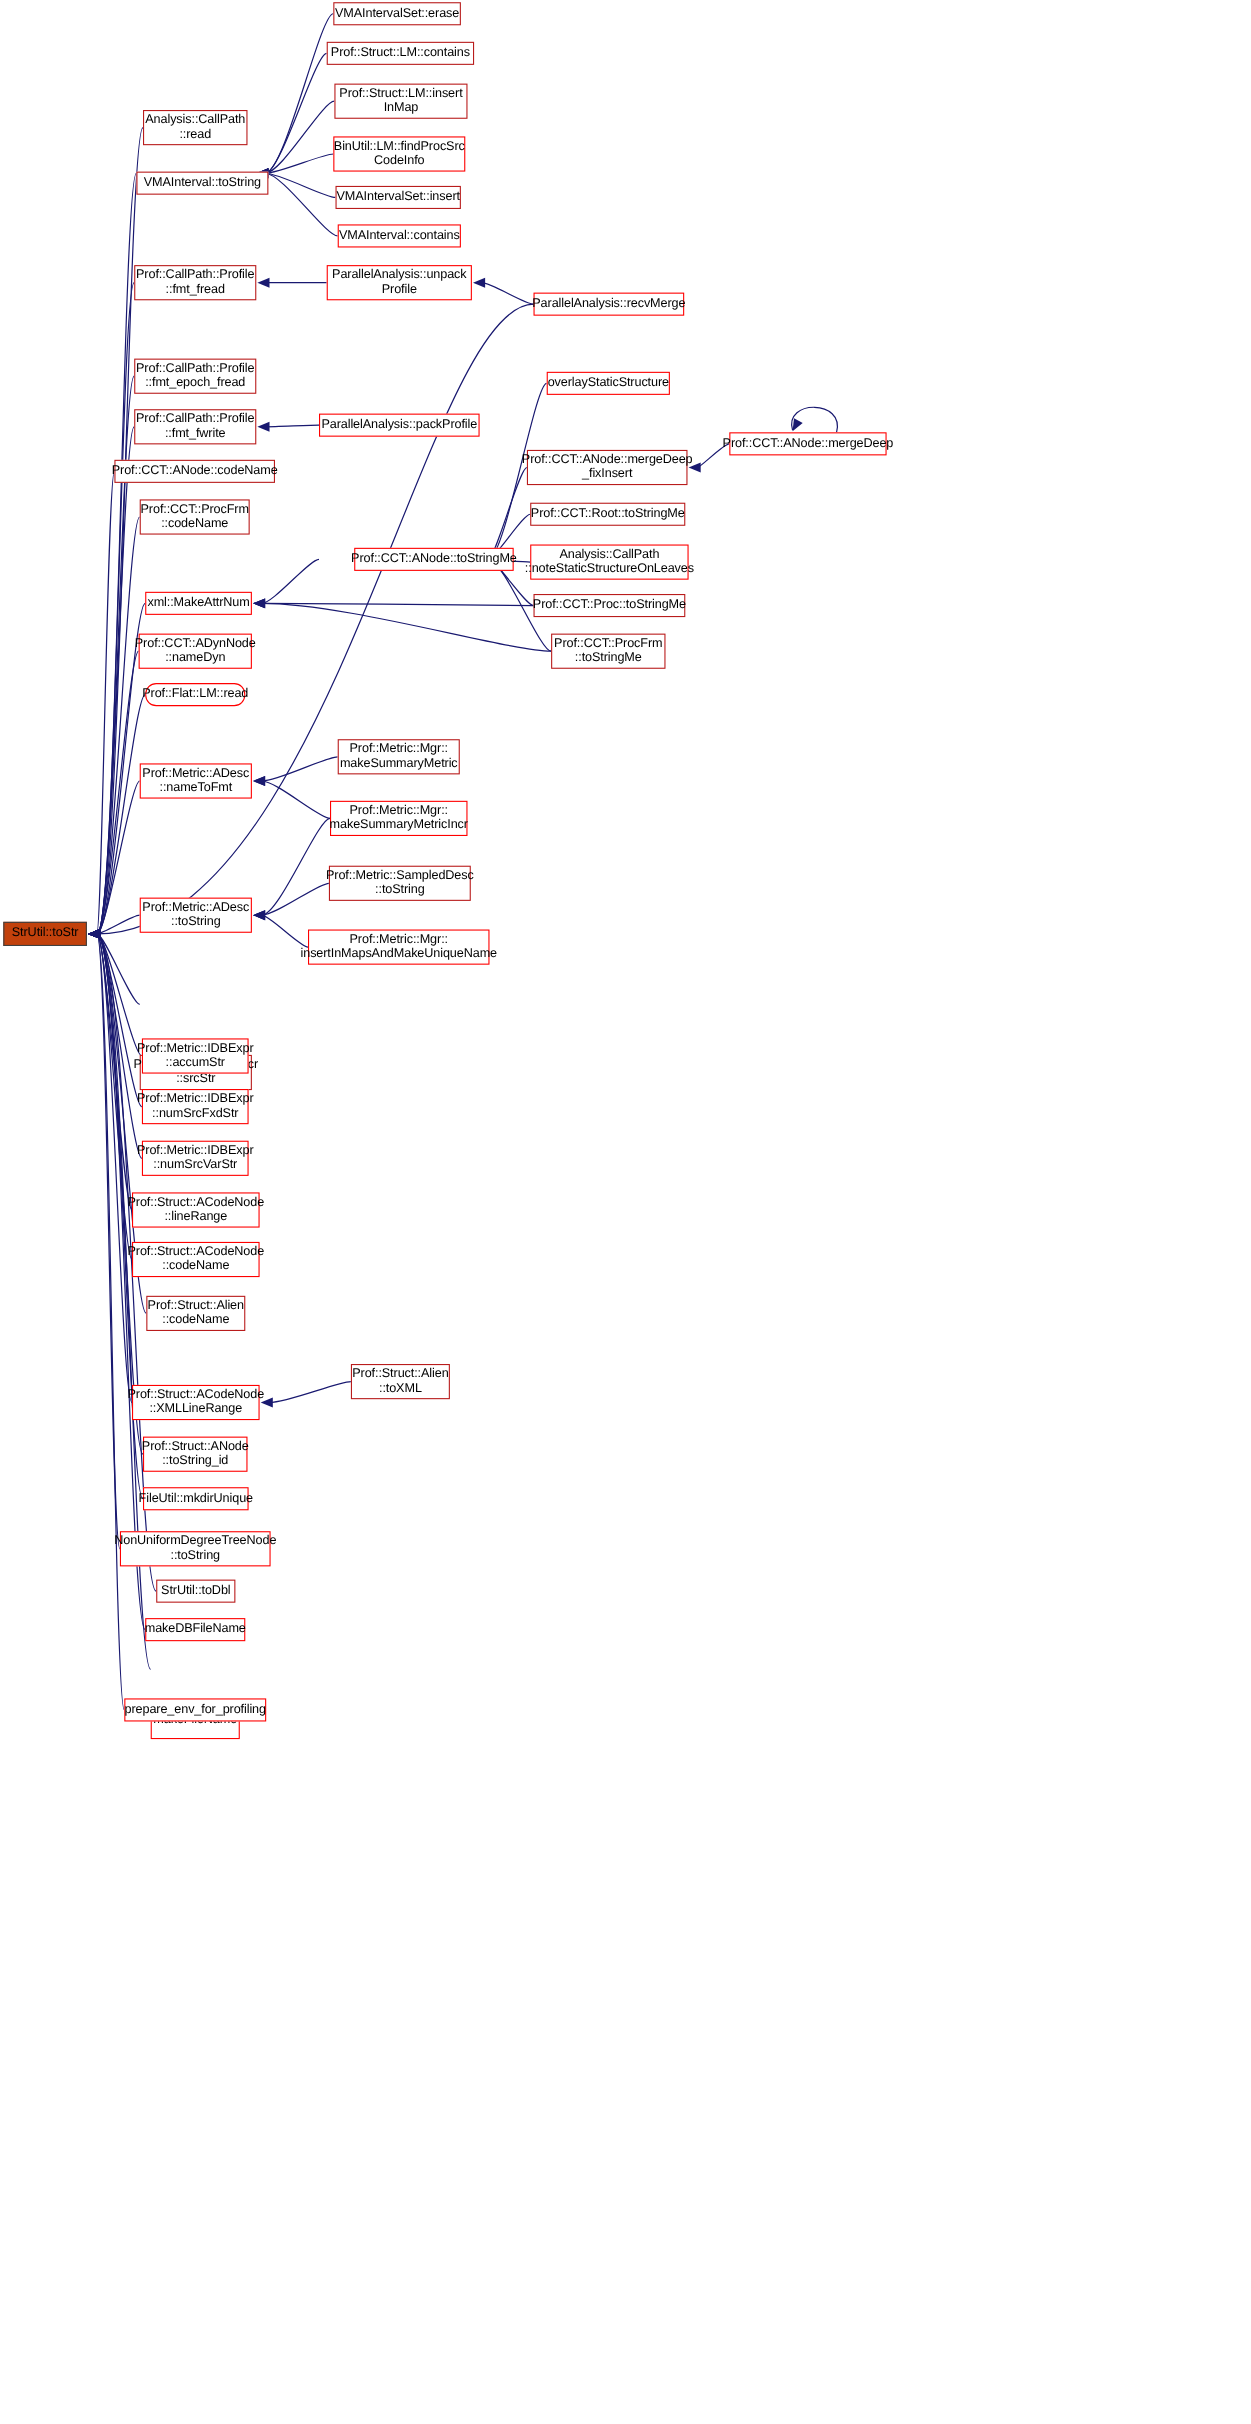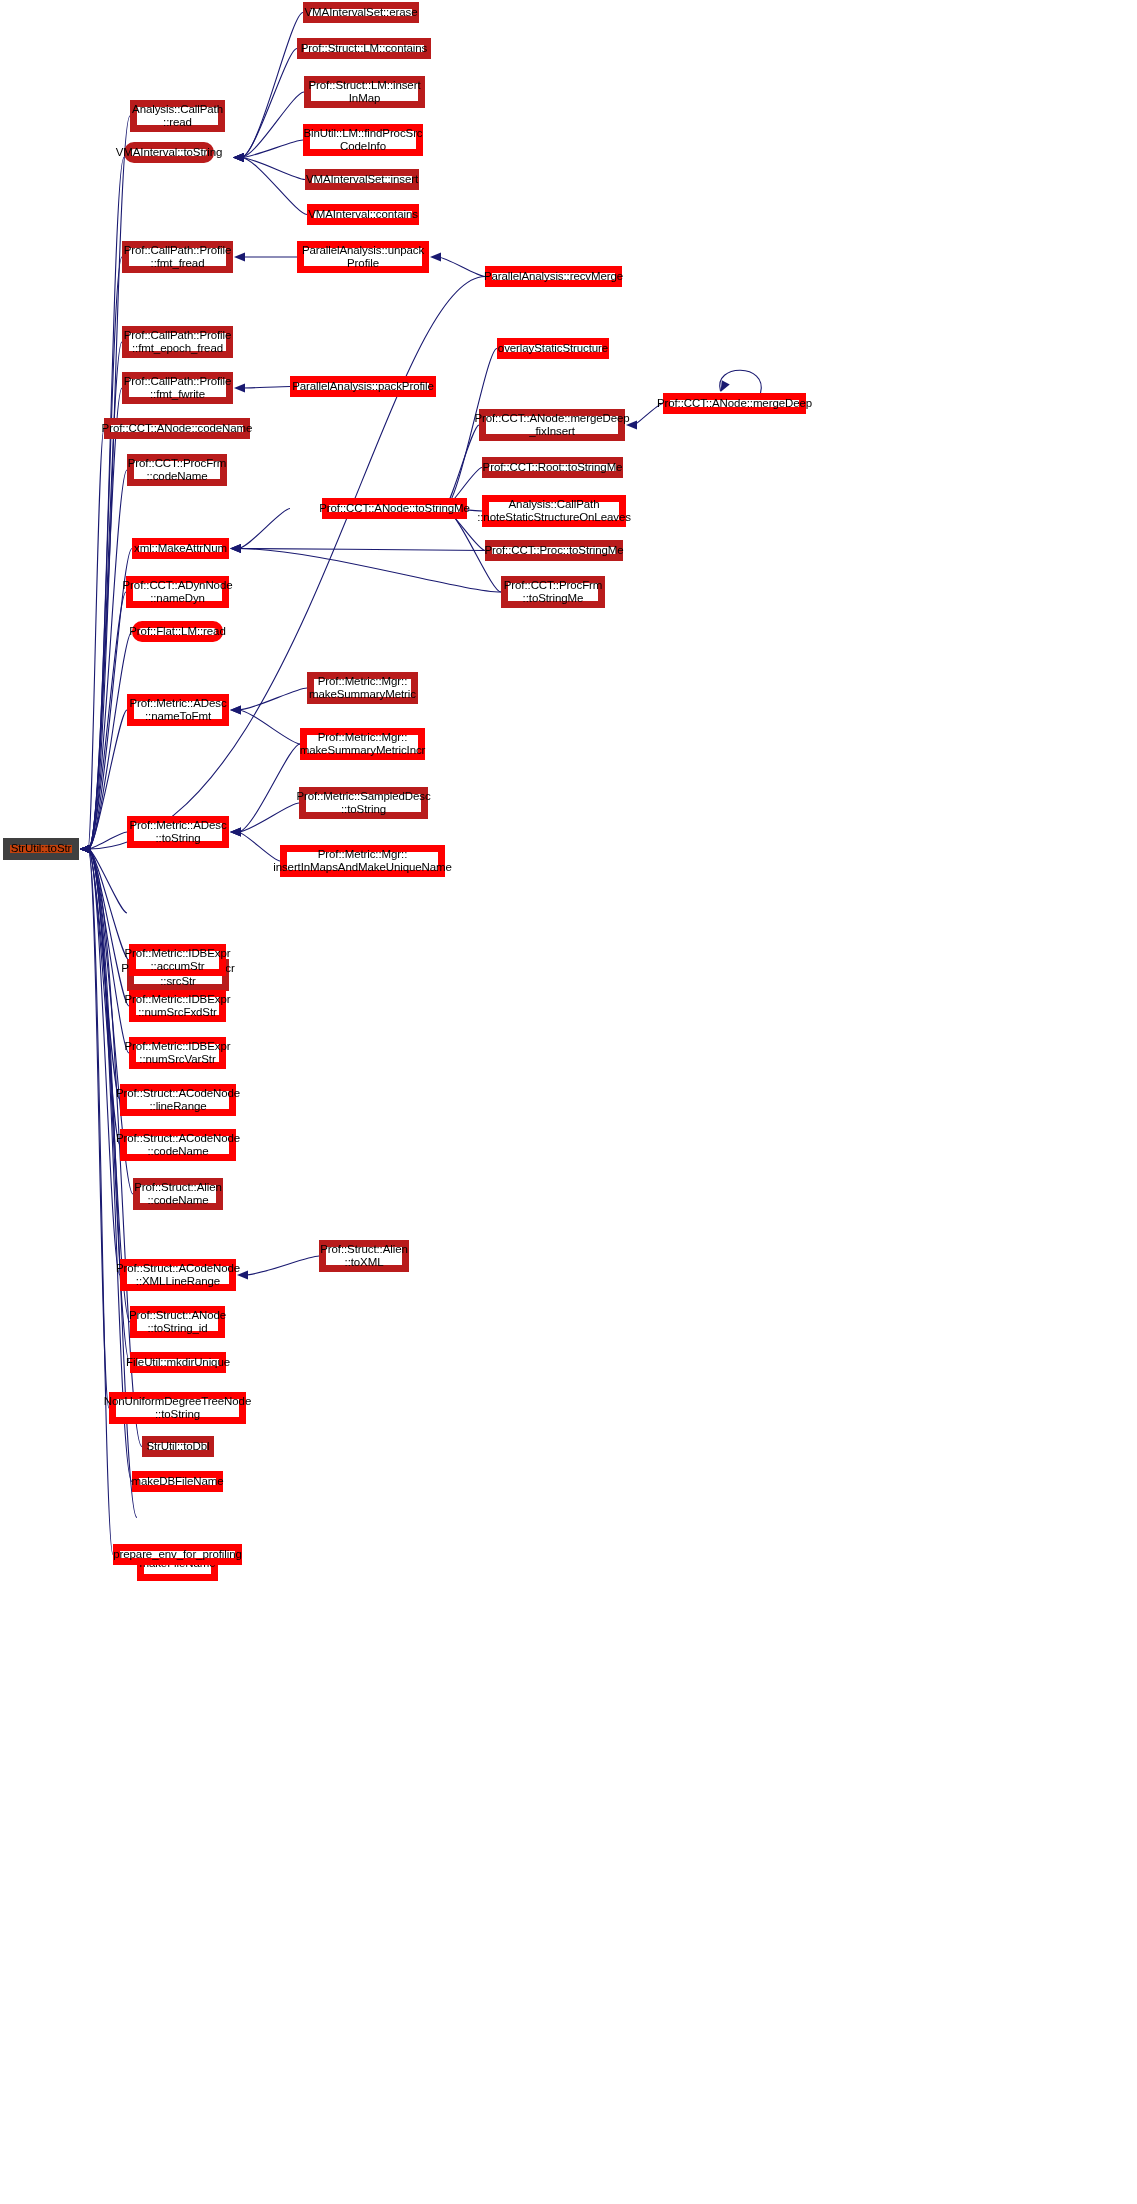--- a/index.html
+++ b/index.html
@@ -24,21 +24,21 @@
     pointer-events: none;
   }
   .node {
     position: absolute;
     box-sizing: border-box;
     display: flex;
     align-items: center;
     justify-content: center;
     text-align: center;
     background: #ffffff;
-    border: 7px solid #b91c1c;
+    border: 1px solid #b91c1c;
     color: #000000;
     font-size: 11.5px;
     line-height: 13.5px;
     letter-spacing: -0.1px;
     white-space: pre-line;
     z-index: 2;
   }
   .node.red {
     border-color: #ff0000;
   }
@@ -158,21 +158,21 @@
       <polygon points="80,849 91,844.5 91,853.5" fill="#191970"></polygon>
       <path d="M 137 1517.5 C 120.818 1517.5, 114.96000000000001 849, 88 849" fill="none" stroke="#191970" stroke-width="1.1"></path>
       <polygon points="80,849 91,844.5 91,853.5" fill="#191970"></polygon>
       <path d="M 113 1554.5 C 103.514 1554.5, 100.08 849, 88 849" fill="none" stroke="#191970" stroke-width="1.1"></path>
       <polygon points="80,849 91,844.5 91,853.5" fill="#191970"></polygon>
     </svg>
   <div id="nodes">
       <div class="node root" style="left: 3px; top: 838px; width: 76px; height: 22px;">StrUtil::toStr</div>
       <div class="node" style="left: 130px; top: 100px; width: 95px; height: 32px;">Analysis::CallPath
 ::read</div>
-      <div class="node" style="left: 124px; top: 142px; width: 90px; height: 21px; border-radius: 10px;">VMAInterval::toString</div>
+      <div class="node" style="left: 124px; top: 156px; width: 120px; height: 21px;">VMAInterval::toString</div>
       <div class="node" style="left: 303px; top: 2px; width: 116px; height: 21px;">VMAIntervalSet::erase</div>
       <div class="node" style="left: 297px; top: 38px; width: 134px; height: 21px;">Prof::Struct::LM::contains</div>
       <div class="node" style="left: 304px; top: 76px; width: 121px; height: 32px;">Prof::Struct::LM::insert
 InMap</div>
       <div class="node red" style="left: 303px; top: 124px; width: 120px; height: 32px;">BinUtil::LM::findProcSrc
 CodeInfo</div>
       <div class="node" style="left: 305px; top: 169px; width: 114px; height: 21px;">VMAIntervalSet::insert</div>
       <div class="node red" style="left: 307px; top: 204px; width: 112px; height: 21px;">VMAInterval::contains</div>
       <div class="node" style="left: 122px; top: 241px; width: 111px; height: 32px;">Prof::CallPath::Profile
 ::fmt_fread</div>

